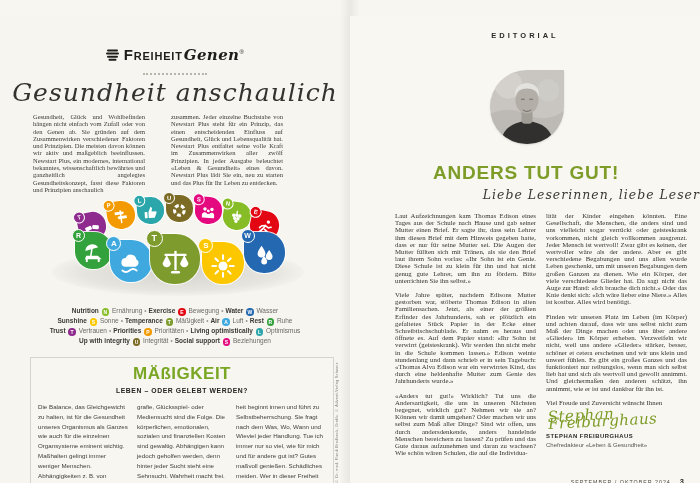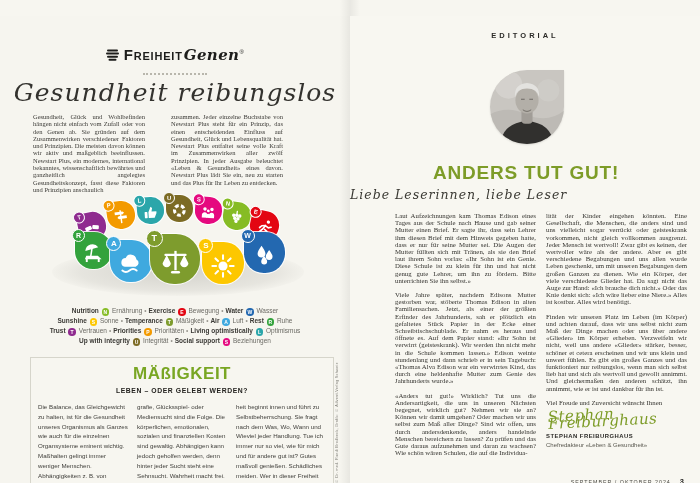--- a/index.html
+++ b/index.html
@@ -53,21 +53,21 @@
            font-family:"Liberation Sans",sans-serif;font-size:3.9px;color:#84837c;letter-spacing:.2px;}
 
   
   .kicker{position:absolute;top:15px;left:0;width:350px;text-align:center;
           font-family:"Liberation Sans",sans-serif;font-weight:800;font-size:7.5px;letter-spacing:3px;color:#2b2a27;}
   .photo{position:absolute;top:54px;left:140px;width:74px;height:74px;overflow:hidden;
          border-radius:50% 0 50% 50%;box-shadow:0 1px 2px rgba(0,0,0,.12);}
   .photo svg{width:100%;height:100%;display:block;}
   .ed-h1{position:absolute;top:146px;left:0;width:352px;text-align:center;
          font-family:"Liberation Sans",sans-serif;font-weight:800;font-size:19px;letter-spacing:.8px;color:#7d9c28;}
-  .script-h2{position:absolute;top:171px;left:0;width:350px;text-align:left;
+  .script-h2{position:absolute;top:171px;left:0;width:350px;text-align:right;
              font-family:"DejaVu Serif",serif;font-style:italic;font-size:12.5px;color:#3a3933;letter-spacing:1px;}
   .edcols{position:absolute;top:196px;left:45px;width:292px;display:flex;gap:10px;}
   .edcol{width:141px;font-size:6.8px;line-height:7.2px;text-align:justify;color:#353430;}
   .edcol p{margin:0 0 7px 0;}
   .closing{margin-top:7px;}
   .signature{font-family:"DejaVu Serif",serif;font-style:italic;font-size:15px;color:#7d9c28;
              transform:rotate(-3deg);transform-origin:left;margin:8px 0 5px 2px;letter-spacing:.5px;}
   .author-name{font-family:"Liberation Sans",sans-serif;font-weight:bold;font-size:5.9px;letter-spacing:.5px;color:#2b2a27;}
   .author-role{font-family:"Liberation Sans",sans-serif;font-size:6px;color:#59584f;margin-top:1.5px;}
   .footer{position:absolute;right:16px;bottom:13px;display:flex;align-items:baseline;gap:9px;
@@ -91,21 +91,21 @@
           <rect x="1" y="6.7" width="11" height="2" rx="1"></rect>
           <rect x="2.5" y="9.8" width="8" height="2" rx="1"></rect>
         </g>
           </svg>
       </span>
       <span class="logo-word"><b>Freiheit</b><i>Genen</i><sup>®</sup></span>
     </div>
 
     <div class="dotted"></div>
 
-    <div class="script-h1">Gesundheit reibungslos</div>
+    <div class="script-h1">Gesundheit anschaulich</div>
 
     <div class="intro">
       <div class="icol">Gesundheit, Glück und Wohlbefinden hängen nicht einfach vom Zufall oder von den Genen ab. Sie gründen auf dem Zusammenwirken verschiedener Faktoren und Prinzipien. Die meisten davon können wir aktiv und maßgeblich beeinflussen. Newstart Plus, ein modernes, international bekanntes, wissenschaftlich bewährtes und ganzheitlich angelegtes Gesundheitskonzept, fasst diese Faktoren und Prinzipien anschaulich</div>
       <div class="icol">zusammen. Jeder einzelne Buchstabe von Newstart Plus steht für ein Prinzip, das einen entscheidenden Einfluss auf Gesundheit, Glück und Lebensqualität hat. Newstart Plus entfaltet seine volle Kraft im Zusammenwirken aller zwölf Prinzipien. In jeder Ausgabe beleuchtet «Leben &amp; Gesundheit» eines davon. Newstart Plus lädt Sie ein, neu zu starten und das Plus für Ihr Leben zu entdecken.</div>
     </div>
 
     <div class="scene" id="shield-scene">
       <div class="scene-shadow"></div>
     <div class="shield" style="left: 78px; top: 36px; width: 28px; height: 28px; background: rgb(143, 43, 143); transform: rotate(-12deg);">
           <span class="sbadge" style="left:-2.8000000000000003px;top:-2.8000000000000003px;width:10px;height:10px;background:#8f2b8f;font-size:6px;">T</span>

